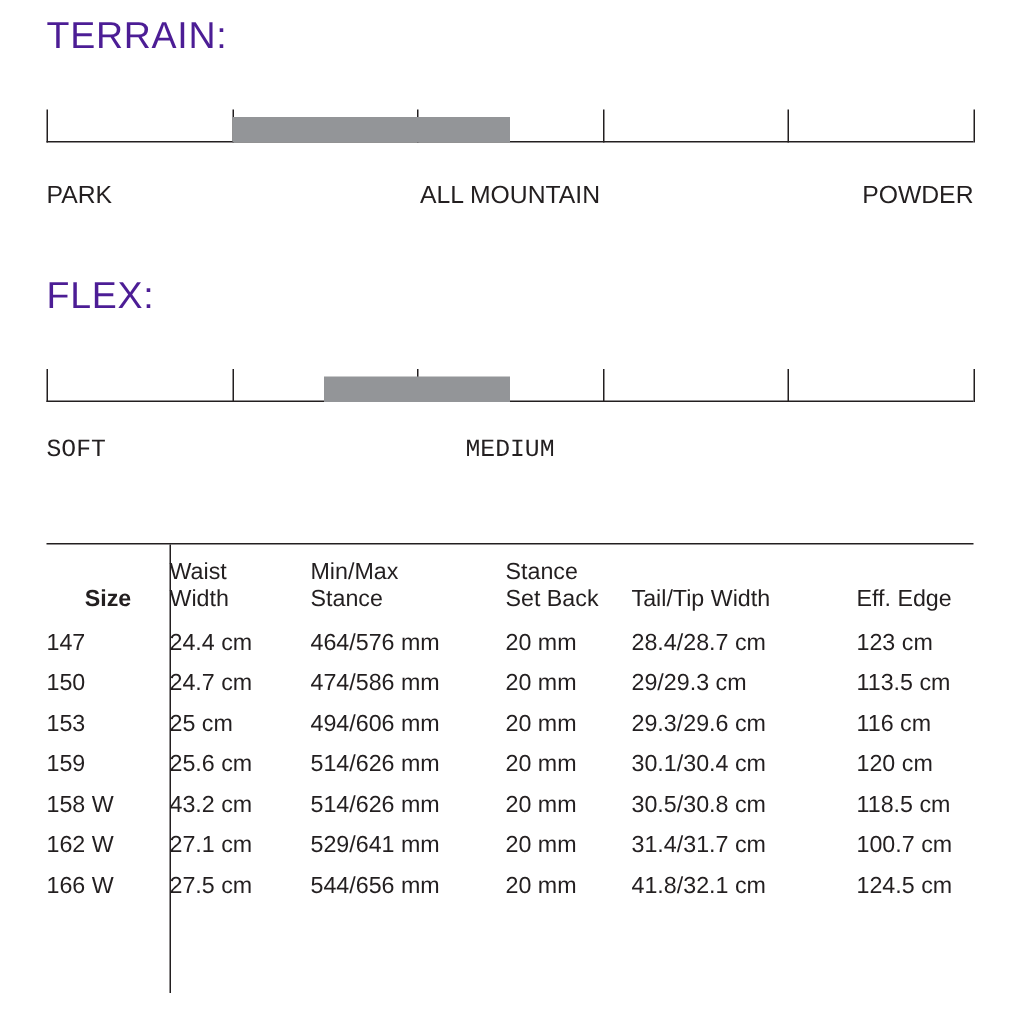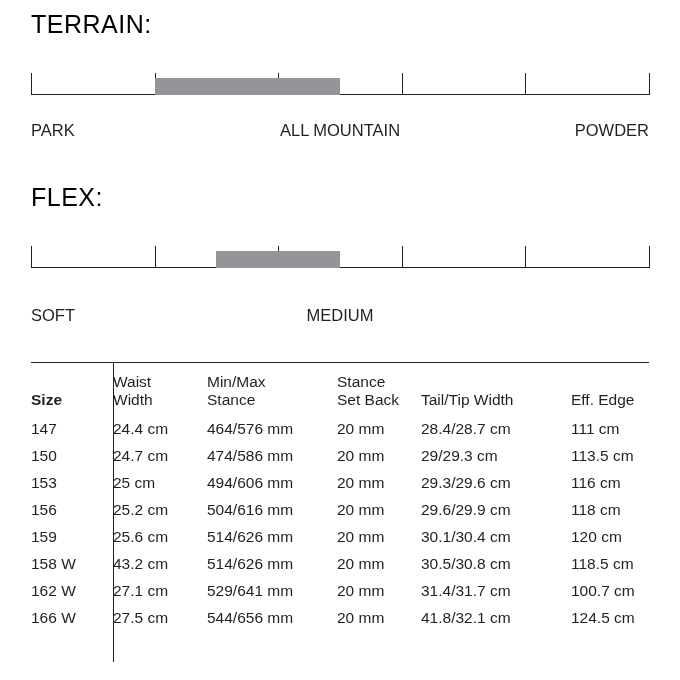--- a/index.html
+++ b/index.html
@@ -23,21 +23,21 @@
   
   .section {
     position: absolute;
     left: 0;
     width: 680px;
   }
   .section-title {
     font-size: 25px;
     font-weight: 400;
     letter-spacing: 0.5px;
-    color: #000000;
+    color: #4c1d95;
     margin: 0 0 0 31px;
     line-height: 1;
   }
 
   .scale {
     position: relative;
     margin: 0 31px;
     height: 40px;
   }
   .scale-axis {
@@ -102,20 +102,21 @@
     line-height: 1.12;
     white-space: nowrap;
   }
   thead th {
     height: 48px;
     padding-bottom: 3px;
     margin-left: 20px;
   }
   thead th.size-head {
     font-weight: bold;
+    text-align: center;
   }
   tbody td {
     height: 27px;
     padding-bottom: 1px;
   }
   .col-size    { width: 82px; }
   .col-waist   { width: 94px; }
   .col-stance  { width: 130px; }
   .col-setback { width: 84px; }
   .col-tailtip { width: 150px; }
@@ -164,21 +165,21 @@
       <div class="scale-axis"></div>
       <div class="tick" style="left:0%;"></div>
       <div class="tick" style="left:20%;"></div>
       <div class="tick" style="left:40%;"></div>
       <div class="tick" style="left:60%;"></div>
       <div class="tick" style="left:80%;"></div>
       <div class="tick" style="left:100%;"></div>
       <div class="bar" style="left:30%; width:20%;"></div>
     </div>
 
-    <div class="labels" style="margin-top:20px;">
+    <div class="labels" style="margin-top:4px;font-family:Liberation Mono, monospace;">
       <span class="lab-left">SOFT</span>
       <span class="lab-center">MEDIUM</span>
     </div>
   </div>
 
   <div class="table-wrap">
     <div class="rule"></div>
 
     <div style="position:relative;">
       <div class="vsep" style="left:82px; top:0; height:299px;"></div>
@@ -211,47 +212,39 @@
             <th>Eff. Edge</th>
           </tr>
         </thead>
         <tbody>
           <tr>
             <td>147</td>
             <td>24.4 cm</td>
             <td>464/576 mm</td>
             <td>20 mm</td>
             <td>28.4/28.7 cm</td>
-            <td>111 cm</td>
+            <td>123 cm</td>
           </tr>
           <tr>
             <td>150</td>
             <td>24.7 cm</td>
             <td>474/586 mm</td>
             <td>20 mm</td>
             <td>29/29.3 cm</td>
             <td>113.5 cm</td>
           </tr>
           <tr>
             <td>153</td>
             <td>25 cm</td>
             <td>494/606 mm</td>
             <td>20 mm</td>
             <td>29.3/29.6 cm</td>
             <td>116 cm</td>
           </tr>
           <tr>
-            <td>156</td>
-            <td>25.2 cm</td>
-            <td>504/616 mm</td>
-            <td>20 mm</td>
-            <td>29.6/29.9 cm</td>
-            <td>118 cm</td>
-          </tr>
-          <tr>
             <td>159</td>
             <td>25.6 cm</td>
             <td>514/626 mm</td>
             <td>20 mm</td>
             <td>30.1/30.4 cm</td>
             <td>120 cm</td>
           </tr>
           <tr>
             <td>158 W</td>
             <td>43.2 cm</td>

